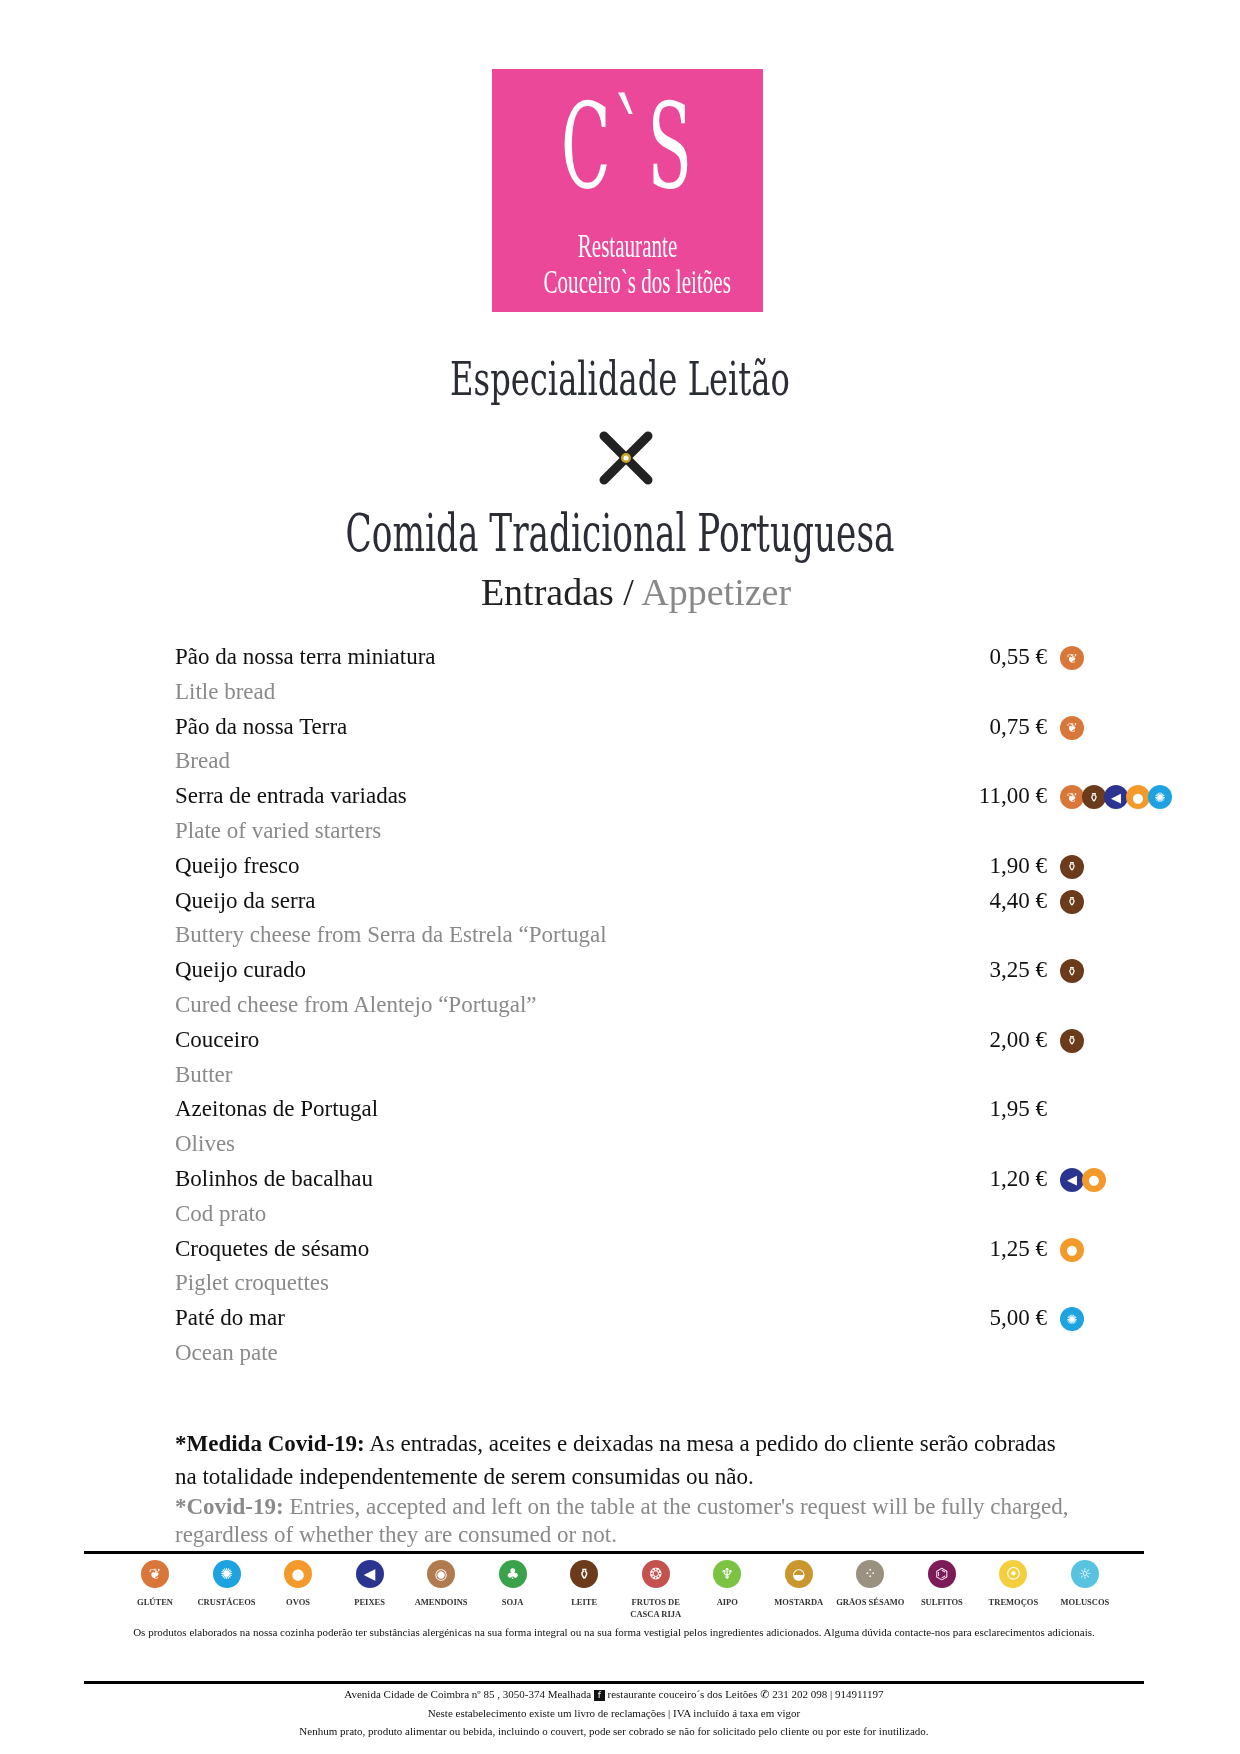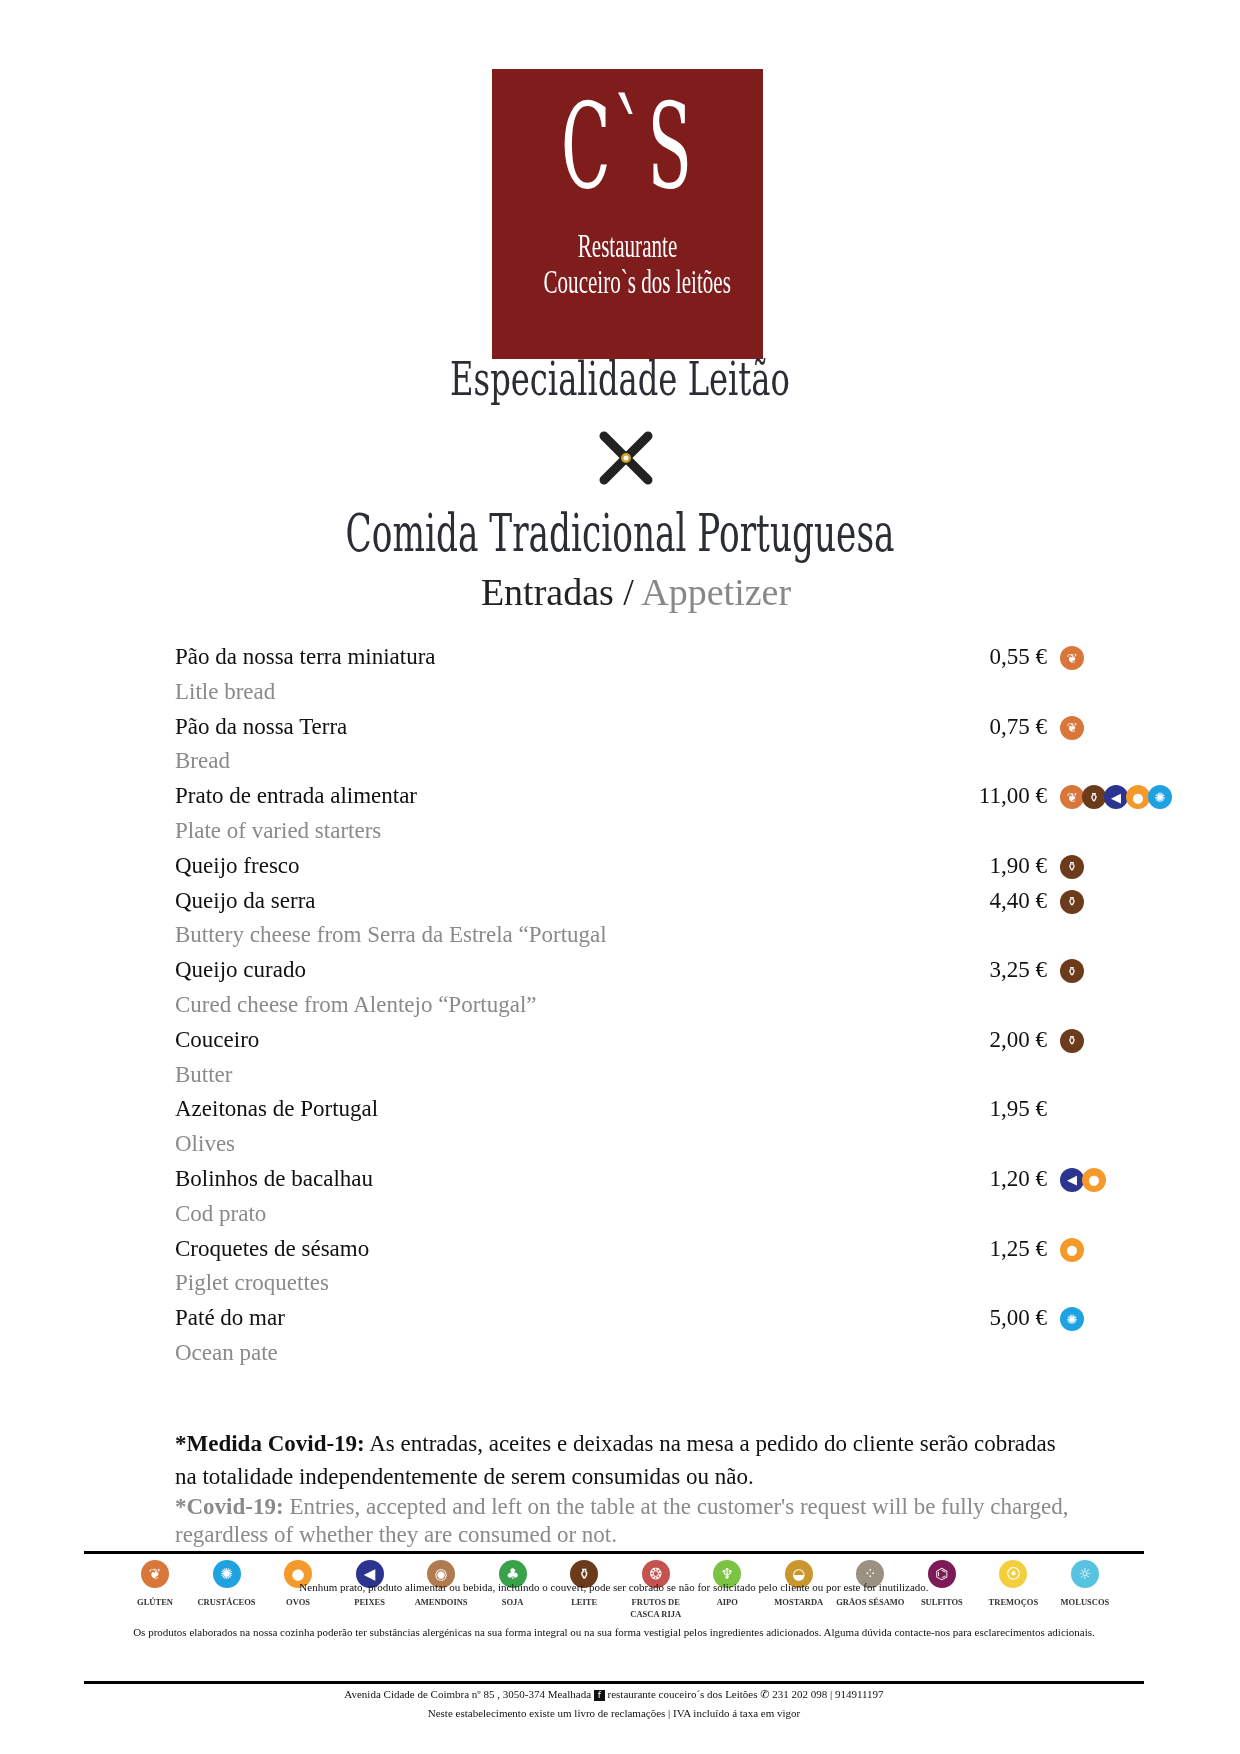--- a/index.html
+++ b/index.html
@@ -1,17 +1,17 @@
 <!DOCTYPE html>
 <html><head>
 <meta charset="utf-8">
 <style>
   html,body{margin:0;padding:0;background:#fff;}
   body{width:1240px;height:1754px;position:relative;overflow:hidden;font-family:"Liberation Serif","DejaVu Serif",serif;color:#111;}
-  .logo{position:absolute;left:492px;top:69px;width:271px;height:290px;background:#7f1d1d;color:#fff;text-align:center;}
+  .logo{position:absolute;left:492px;top:69px;width:271px;height:243px;background:#ec4899;color:#fff;text-align:center;}
   .logo .mono{position:absolute;left:0;right:0;top:18px;font-family:"DejaVu Serif",serif;font-size:118px;letter-spacing:4px;transform:scaleX(0.55);line-height:1;font-weight:normal;}
   .logo .l1{position:absolute;left:0;right:0;top:160px;font-size:34px;transform:scaleX(0.62);line-height:1;}
   .logo .l2{position:absolute;left:0;right:0;top:196px;font-size:34px;transform:scaleX(0.62);line-height:1;white-space:nowrap;}
   .cond{font-family:"DejaVu Serif",serif;color:#2a2d33;white-space:nowrap;position:absolute;left:0;right:0;text-align:center;}
   .t1{top:352px;font-size:46px;transform:scaleX(0.7);}
   .t2{top:503px;font-size:52px;transform:scaleX(0.66);}
   .xmark{position:absolute;left:596px;top:428px;width:60px;height:60px;}
   .section{position:absolute;left:0;right:0;top:570px;text-align:center;font-size:38px;color:#222;padding-left:32px;}
   .section .en{color:#888;}
   .items{position:absolute;left:175px;top:640px;width:1000px;}
@@ -56,21 +56,21 @@
 
 <div class="items" id="items">
     <div class="row pt"><span>Pão da nossa terra miniatura</span><span class="price">0,55 €</span><span class="icons">
         <span class="al" style="background: rgb(217, 119, 58);">❦</span>
       </span></div>
     <div class="row en">Litle bread</div>
     <div class="row pt"><span>Pão da nossa Terra</span><span class="price">0,75 €</span><span class="icons">
         <span class="al" style="background: rgb(217, 119, 58);">❦</span>
       </span></div>
     <div class="row en">Bread</div>
-    <div class="row pt"><span>Prato de entrada alimentar</span><span class="price">11,00 €</span><span class="icons">
+    <div class="row pt"><span>Serra de entrada variadas</span><span class="price">11,00 €</span><span class="icons">
         <span class="al" style="background: rgb(217, 119, 58);">❦</span>
         <span class="al" style="background: rgb(107, 59, 28);">⚱</span>
         <span class="al" style="background: rgb(43, 53, 144);">◀</span>
         <span class="al" style="background: rgb(243, 154, 43);">●</span>
         <span class="al" style="background: rgb(31, 163, 224);">✺</span>
       </span></div>
     <div class="row en">Plate of varied starters</div>
     <div class="row pt"><span>Queijo fresco</span><span class="price">1,90 €</span><span class="icons">
         <span class="al" style="background: rgb(107, 59, 28);">⚱</span>
       </span></div>
@@ -119,21 +119,21 @@
     <div class="lg"><span class="al" style="background: rgb(107, 59, 28);">⚱</span><div class="lab">Leite</div></div>
     <div class="lg"><span class="al" style="background: rgb(196, 83, 80);">❂</span><div class="lab">Frutos de casca rija</div></div>
     <div class="lg"><span class="al" style="background: rgb(124, 194, 67);">♆</span><div class="lab">Aipo</div></div>
     <div class="lg"><span class="al" style="background: rgb(201, 151, 46);">◒</span><div class="lab">Mostarda</div></div>
     <div class="lg"><span class="al" style="background: rgb(154, 145, 128);">⁘</span><div class="lab">Grãos sésamo</div></div>
     <div class="lg"><span class="al" style="background: rgb(125, 26, 88);">⌬</span><div class="lab">Sulfitos</div></div>
     <div class="lg"><span class="al" style="background: rgb(243, 207, 62);">⦿</span><div class="lab">Tremoços</div></div>
     <div class="lg"><span class="al" style="background: rgb(87, 195, 224);">☼</span><div class="lab">Moluscos</div></div>
   </div>
 <div class="foot" style="top:1622px">Os produtos elaborados na nossa cozinha poderão ter substâncias alergénicas na sua forma integral ou na sua forma vestigial pelos ingredientes adicionados. Alguma dúvida contacte-nos para esclarecimentos adicionais.</div>
-<div class="foot" style="top:1577px">Nenhum prato, produto alimentar ou bebida, incluindo o couvert, pode ser cobrado se não for solicitado pelo cliente ou por este for inutilizado.</div>
+<div class="foot" style="top:1721px">Nenhum prato, produto alimentar ou bebida, incluindo o couvert, pode ser cobrado se não for solicitado pelo cliente ou por este for inutilizado.</div>
 <div class="rule" style="top:1681px"></div>
 <div class="foot" style="top:1684px">
   <span>Avenida Cidade de Coimbra nº 85 , 3050-374 Mealhada</span>
   <span style="display:inline-block;width:11px;height:11px;background:#111;color:#fff;font-size:9px;line-height:11px;font-family:'DejaVu Sans',sans-serif;">f</span>
   <span>restaurante couceiro´s dos Leitões</span>
   <span>✆</span>
   <span>231 202 098 | 914911197</span>
 </div>
 <div class="foot" style="top:1703px">Neste estabelecimento existe um livro de reclamações | IVA incluído á taxa em vigor</div>
 

